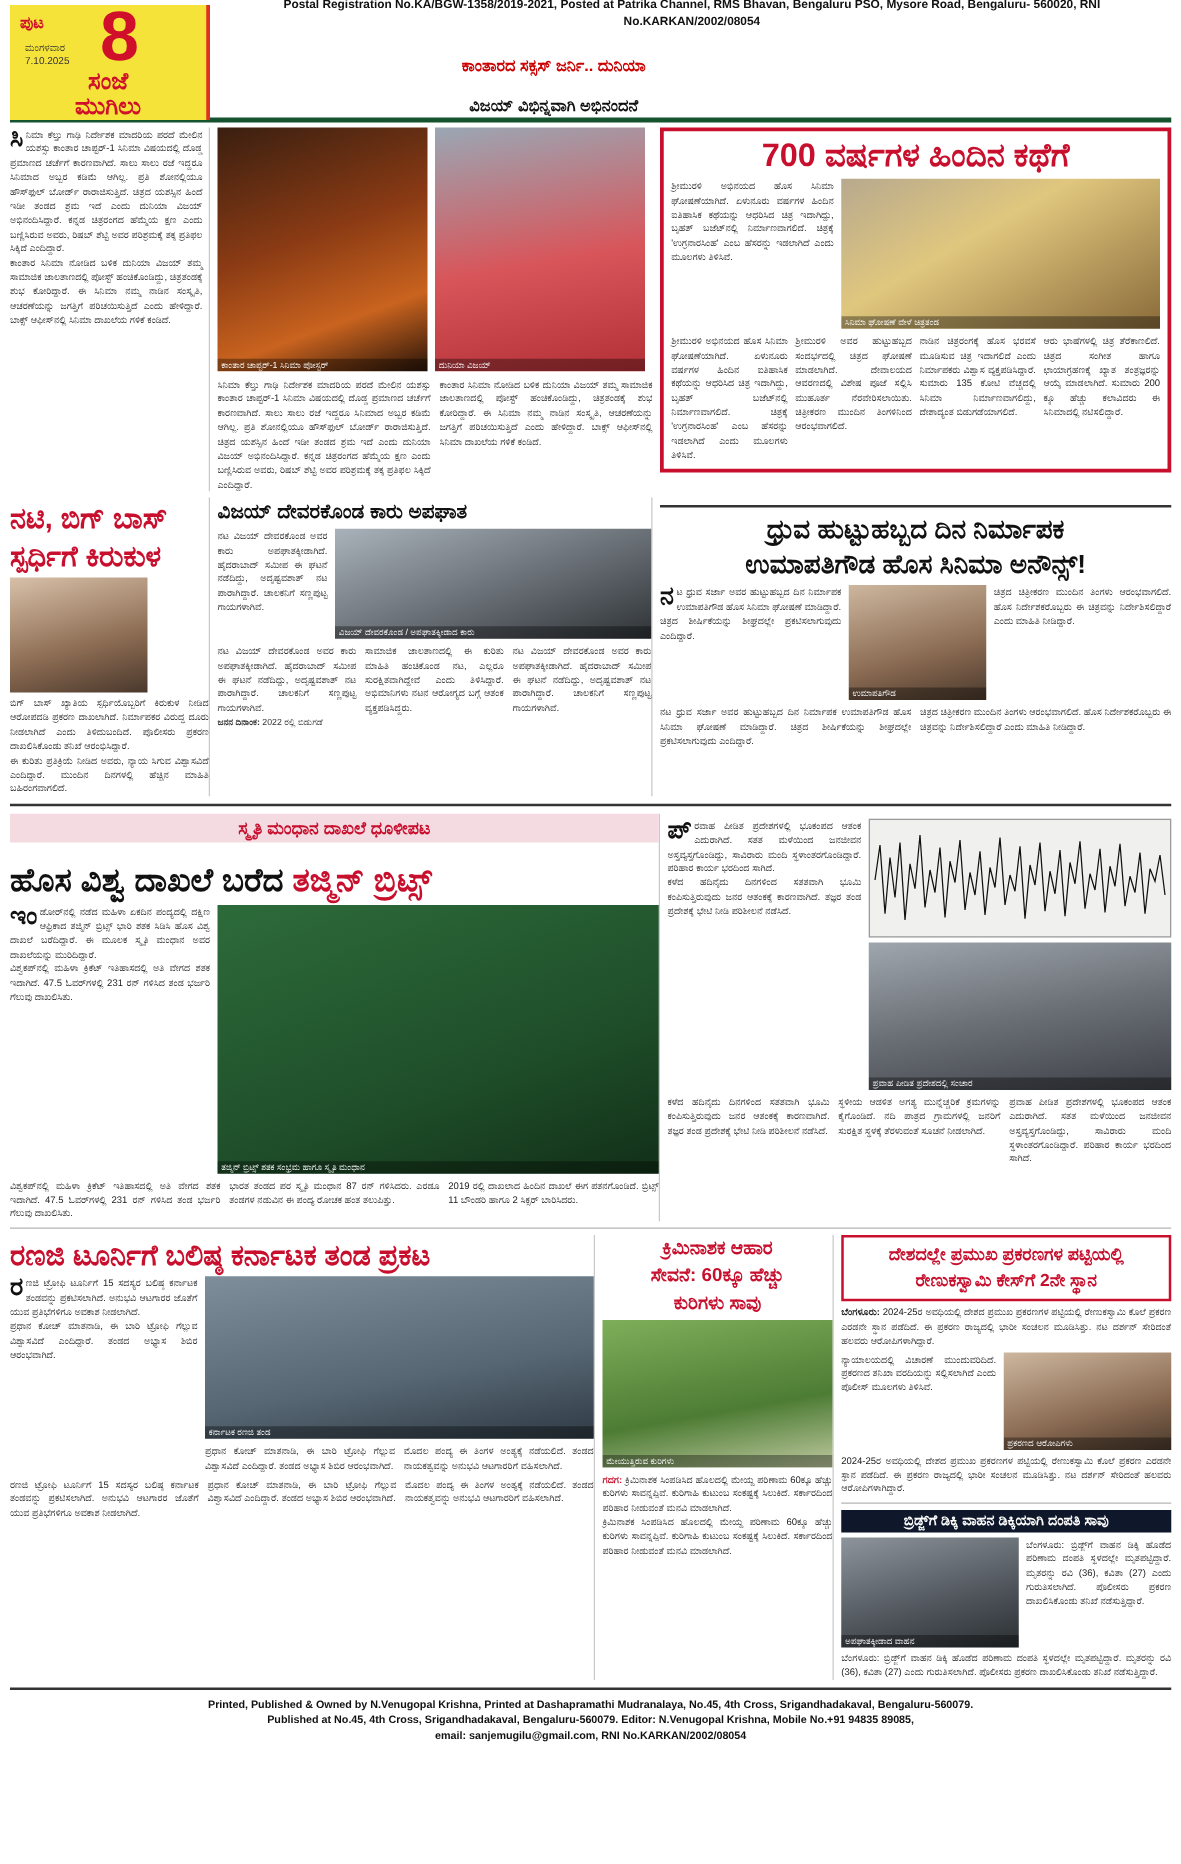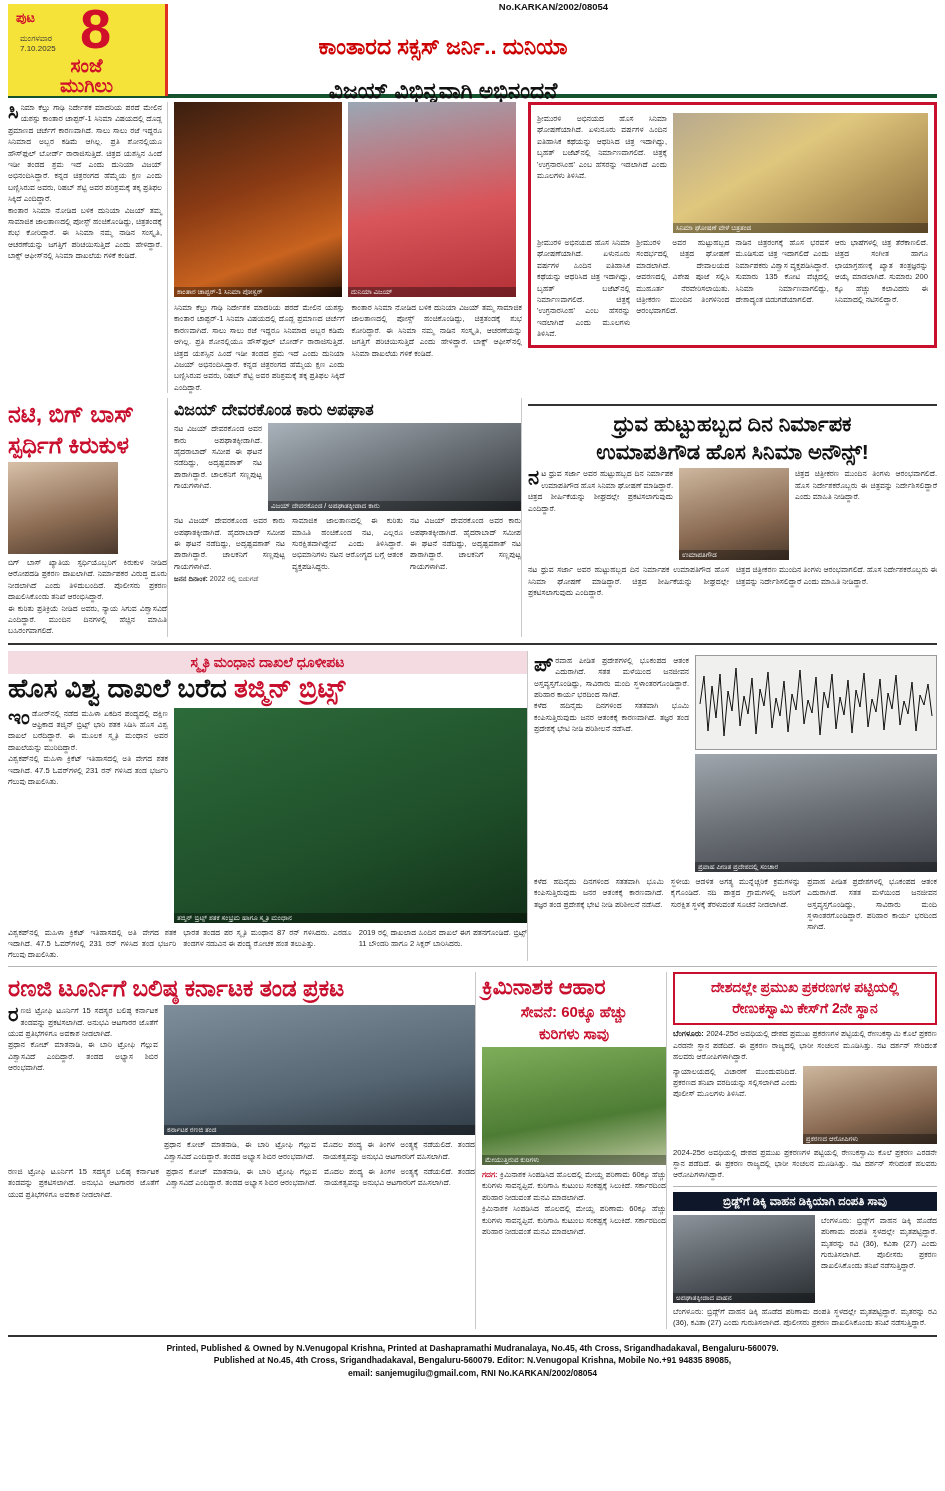--- a/index.html
+++ b/index.html
@@ -23,21 +23,21 @@
   }
   .mast-left .puta { position:absolute; left:8px; top:6px; font-size:13px; font-weight:bold; color:#d0102a; }
   .mast-left .daynum { font-size:56px; font-weight:bold; color:#d0102a; line-height:0.9; margin-left:18px; }
   .mast-left .dayinfo { position:absolute; left:12px; top:30px; font-size:8px; color:#333; line-height:1.3; text-align:left; }
   .mast-left .brand { font-size:19px; font-weight:bold; color:#d0102a; line-height:1.05; text-align:center; margin-top:2px; }
   .mast-reg { flex:1; padding:6px 10px 0 12px; }
   .mast-reg p { margin:0; font-size:9.5px; line-height:1.45; text-align:center; font-weight:bold; color:#111; }
 
   .mast-heads { display:flex; margin-top:2px; }
   .head-left { width:520px; padding:2px 6px 0 12px; }
-  .head-left h1 { margin:16px; font-size:22px; line-height:1.25; color:#c00; font-weight:bold; text-align:center; }
+  .head-left h1 { margin:16px; font-size:13px; line-height:1.25; color:#c00; font-weight:bold; text-align:center; }
   .head-right { flex:1; }
 
   
   .kn { font-size:7.6px; line-height:1.5; text-align:justify; color:#1a1a1a; }
   .col-rule { border-right:1px solid #c9c9c9; }
   .hr { border-top:1px solid #b5b5b5; margin:5px 0; }
   .hr-thick { border-top:2px solid #333; margin:6px 0; }
 
   .photo { background:#cfd6dd; position:relative; overflow:hidden; }
   .photo .cap { position:absolute; bottom:0; left:0; right:0; font-size:7px; color:#fff; background:rgba(0,0,0,.35); padding:1px 3px; }
@@ -131,20 +131,21 @@
         </div>
       </div>
       <div style="display:flex; gap:7px; margin-top:5px;">
         <div class="kn" style="width:50%">ಸಿನಿಮಾ ಕೆಲ್ತು ಗಾಢಿ ನಿರ್ದೇಶಕ ಮಾದರಿಯ ಪರದೆ ಮೇಲಿನ ಯಶಸ್ಸು ಕಾಂತಾರ ಚಾಪ್ಟರ್-1 ಸಿನಿಮಾ ವಿಷಯದಲ್ಲಿ ದೊಡ್ಡ ಪ್ರಮಾಣದ ಚರ್ಚೆಗೆ ಕಾರಣವಾಗಿದೆ. ಸಾಲು ಸಾಲು ರಜೆ ಇದ್ದರೂ ಸಿನಿಮಾದ ಅಬ್ಬರ ಕಡಿಮೆ ಆಗಿಲ್ಲ. ಪ್ರತಿ ಶೋನಲ್ಲಿಯೂ ಹೌಸ್‌ಫುಲ್ ಬೋರ್ಡ್ ರಾರಾಜಿಸುತ್ತಿದೆ. ಚಿತ್ರದ ಯಶಸ್ಸಿನ ಹಿಂದೆ ಇಡೀ ತಂಡದ ಶ್ರಮ ಇದೆ ಎಂದು ದುನಿಯಾ ವಿಜಯ್ ಅಭಿನಂದಿಸಿದ್ದಾರೆ. ಕನ್ನಡ ಚಿತ್ರರಂಗದ ಹೆಮ್ಮೆಯ ಕ್ಷಣ ಎಂದು ಬಣ್ಣಿಸಿರುವ ಅವರು, ರಿಷಬ್ ಶೆಟ್ಟಿ ಅವರ ಪರಿಶ್ರಮಕ್ಕೆ ತಕ್ಕ ಪ್ರತಿಫಲ ಸಿಕ್ಕಿದೆ ಎಂದಿದ್ದಾರೆ.</div>
         <div class="kn" style="width:50%">ಕಾಂತಾರ ಸಿನಿಮಾ ನೋಡಿದ ಬಳಿಕ ದುನಿಯಾ ವಿಜಯ್ ತಮ್ಮ ಸಾಮಾಜಿಕ ಜಾಲತಾಣದಲ್ಲಿ ಪೋಸ್ಟ್ ಹಂಚಿಕೊಂಡಿದ್ದು, ಚಿತ್ರತಂಡಕ್ಕೆ ಶುಭ ಕೋರಿದ್ದಾರೆ. ಈ ಸಿನಿಮಾ ನಮ್ಮ ನಾಡಿನ ಸಂಸ್ಕೃತಿ, ಆಚರಣೆಯನ್ನು ಜಗತ್ತಿಗೆ ಪರಿಚಯಿಸುತ್ತಿದೆ ಎಂದು ಹೇಳಿದ್ದಾರೆ. ಬಾಕ್ಸ್ ಆಫೀಸ್‌ನಲ್ಲಿ ಸಿನಿಮಾ ದಾಖಲೆಯ ಗಳಿಕೆ ಕಂಡಿದೆ.</div>
       </div>
     </div>
 
     <div class="colA3">
       <div class="redbox">
+        <h2>700 ವರ್ಷಗಳ ಹಿಂದಿನ ಕಥೆಗೆ</h2>
         <div style="display:flex; gap:6px; margin-top:3px;">
           <div style="width:130px">
             <div class="kn">ಶ್ರೀಮುರಳಿ ಅಭಿನಯದ ಹೊಸ ಸಿನಿಮಾ ಘೋಷಣೆಯಾಗಿದೆ. ಏಳುನೂರು ವರ್ಷಗಳ ಹಿಂದಿನ ಐತಿಹಾಸಿಕ ಕಥೆಯನ್ನು ಆಧರಿಸಿದ ಚಿತ್ರ ಇದಾಗಿದ್ದು, ಬೃಹತ್ ಬಜೆಟ್‌ನಲ್ಲಿ ನಿರ್ಮಾಣವಾಗಲಿದೆ. ಚಿತ್ರಕ್ಕೆ 'ಉಗ್ರನಾರಸಿಂಹ' ಎಂಬ ಹೆಸರನ್ನು ಇಡಲಾಗಿದೆ ಎಂದು ಮೂಲಗಳು ತಿಳಿಸಿವೆ.</div>
           </div>
           <div style="flex:1">
             <div class="photo img-temple" style="width:100%;height:120px">
               <div class="cap">ಸಿನಿಮಾ ಘೋಷಣೆ ವೇಳೆ ಚಿತ್ರತಂಡ</div>
             </div>
           </div>
         </div>
@@ -214,21 +215,21 @@
       </div>
     </div>
   </div>
 
   <div class="hr-thick"></div>
 
   <div class="zoneC">
 
     <div style="width:520px" class="col-rule">
       <div class="pinkband">ಸ್ಮೃತಿ ಮಂಧಾನ ದಾಖಲೆ ಧೂಳೀಪಟ</div>
-      <h2 class="sec" style="font-size:26px;color:#111;margin-top:0">
+      <h2 class="sec" style="font-size:26px;color:#111;margin-top:16px">
         <span>ಹೊಸ ವಿಶ್ವ ದಾಖಲೆ ಬರೆದ </span><span class="hl-red">ತಜ್ಮಿನ್ ಬ್ರಿಟ್ಸ್</span>
       </h2>
       <div style="display:flex; gap:6px; margin-top:0;">
         <div style="width:160px">
           <div class="kn dropcap">ಇಂಡೋರ್‌ನಲ್ಲಿ ನಡೆದ ಮಹಿಳಾ ಏಕದಿನ ಪಂದ್ಯದಲ್ಲಿ ದಕ್ಷಿಣ ಆಫ್ರಿಕಾದ ತಜ್ಮಿನ್ ಬ್ರಿಟ್ಸ್ ಭಾರಿ ಶತಕ ಸಿಡಿಸಿ ಹೊಸ ವಿಶ್ವ ದಾಖಲೆ ಬರೆದಿದ್ದಾರೆ. ಈ ಮೂಲಕ ಸ್ಮೃತಿ ಮಂಧಾನ ಅವರ ದಾಖಲೆಯನ್ನು ಮುರಿದಿದ್ದಾರೆ.</div>
           <div class="kn">ವಿಶ್ವಕಪ್‌ನಲ್ಲಿ ಮಹಿಳಾ ಕ್ರಿಕೆಟ್ ಇತಿಹಾಸದಲ್ಲಿ ಅತಿ ವೇಗದ ಶತಕ ಇದಾಗಿದೆ. 47.5 ಓವರ್‌ಗಳಲ್ಲಿ 231 ರನ್ ಗಳಿಸಿದ ತಂಡ ಭರ್ಜರಿ ಗೆಲುವು ದಾಖಲಿಸಿತು.</div>
         </div>
         <div style="flex:1">
           <div class="photo img-cricket" style="width:100%;height:215px">
             <div class="cap">ತಜ್ಮಿನ್ ಬ್ರಿಟ್ಸ್ ಶತಕ ಸಂಭ್ರಮ ಹಾಗೂ ಸ್ಮೃತಿ ಮಂಧಾನ</div>
@@ -291,21 +292,21 @@
         </div>
       </div>
       <div style="display:flex;gap:7px;margin-top:4px;">
         <div class="kn" style="width:33%">ರಣಜಿ ಟ್ರೋಫಿ ಟೂರ್ನಿಗೆ 15 ಸದಸ್ಯರ ಬಲಿಷ್ಠ ಕರ್ನಾಟಕ ತಂಡವನ್ನು ಪ್ರಕಟಿಸಲಾಗಿದೆ. ಅನುಭವಿ ಆಟಗಾರರ ಜೊತೆಗೆ ಯುವ ಪ್ರತಿಭೆಗಳಿಗೂ ಅವಕಾಶ ನೀಡಲಾಗಿದೆ.</div>
         <div class="kn" style="width:33%">ಪ್ರಧಾನ ಕೋಚ್ ಮಾತನಾಡಿ, ಈ ಬಾರಿ ಟ್ರೋಫಿ ಗೆಲ್ಲುವ ವಿಶ್ವಾಸವಿದೆ ಎಂದಿದ್ದಾರೆ. ತಂಡದ ಅಭ್ಯಾಸ ಶಿಬಿರ ಆರಂಭವಾಗಿದೆ.</div>
         <div class="kn" style="width:33%">ಮೊದಲ ಪಂದ್ಯ ಈ ತಿಂಗಳ ಅಂತ್ಯಕ್ಕೆ ನಡೆಯಲಿದೆ. ತಂಡದ ನಾಯಕತ್ವವನ್ನು ಅನುಭವಿ ಆಟಗಾರರಿಗೆ ವಹಿಸಲಾಗಿದೆ.</div>
       </div>
     </div>
 
     <div style="width:185px" class="col-rule">
-      <h3 class="sec" style="color:#c8102e;font-size:21px">ಕ್ರಿಮಿನಾಶಕ ಆಹಾರ</h3>
+      <h3 class="sec" style="text-align:center;color:#c8102e;font-size:15px">ಕ್ರಿಮಿನಾಶಕ ಆಹಾರ</h3>
       <h3 class="sec" style="text-align:center;color:#c8102e;font-size:15px">ಸೇವನೆ: 60ಕ್ಕೂ ಹೆಚ್ಚು</h3>
       <h3 class="sec" style="text-align:center;color:#c8102e;font-size:15px">ಕುರಿಗಳು ಸಾವು</h3>
       <div class="photo img-sheep" style="width:100%;height:118px;margin:4px 0">
         <div class="cap">ಮೇಯುತ್ತಿರುವ ಕುರಿಗಳು</div>
       </div>
       <div class="kn">
         <span class="bold hl-red">ಗದಗ:</span>
         <span>ಕ್ರಿಮಿನಾಶಕ ಸಿಂಪಡಿಸಿದ ಹೊಲದಲ್ಲಿ ಮೇಯ್ದ ಪರಿಣಾಮ 60ಕ್ಕೂ ಹೆಚ್ಚು ಕುರಿಗಳು ಸಾವನ್ನಪ್ಪಿವೆ. ಕುರಿಗಾಹಿ ಕುಟುಂಬ ಸಂಕಷ್ಟಕ್ಕೆ ಸಿಲುಕಿದೆ. ಸರ್ಕಾರದಿಂದ ಪರಿಹಾರ ನೀಡುವಂತೆ ಮನವಿ ಮಾಡಲಾಗಿದೆ.</span>
       </div>
       <div class="kn">ಕ್ರಿಮಿನಾಶಕ ಸಿಂಪಡಿಸಿದ ಹೊಲದಲ್ಲಿ ಮೇಯ್ದ ಪರಿಣಾಮ 60ಕ್ಕೂ ಹೆಚ್ಚು ಕುರಿಗಳು ಸಾವನ್ನಪ್ಪಿವೆ. ಕುರಿಗಾಹಿ ಕುಟುಂಬ ಸಂಕಷ್ಟಕ್ಕೆ ಸಿಲುಕಿದೆ. ಸರ್ಕಾರದಿಂದ ಪರಿಹಾರ ನೀಡುವಂತೆ ಮನವಿ ಮಾಡಲಾಗಿದೆ.</div>

